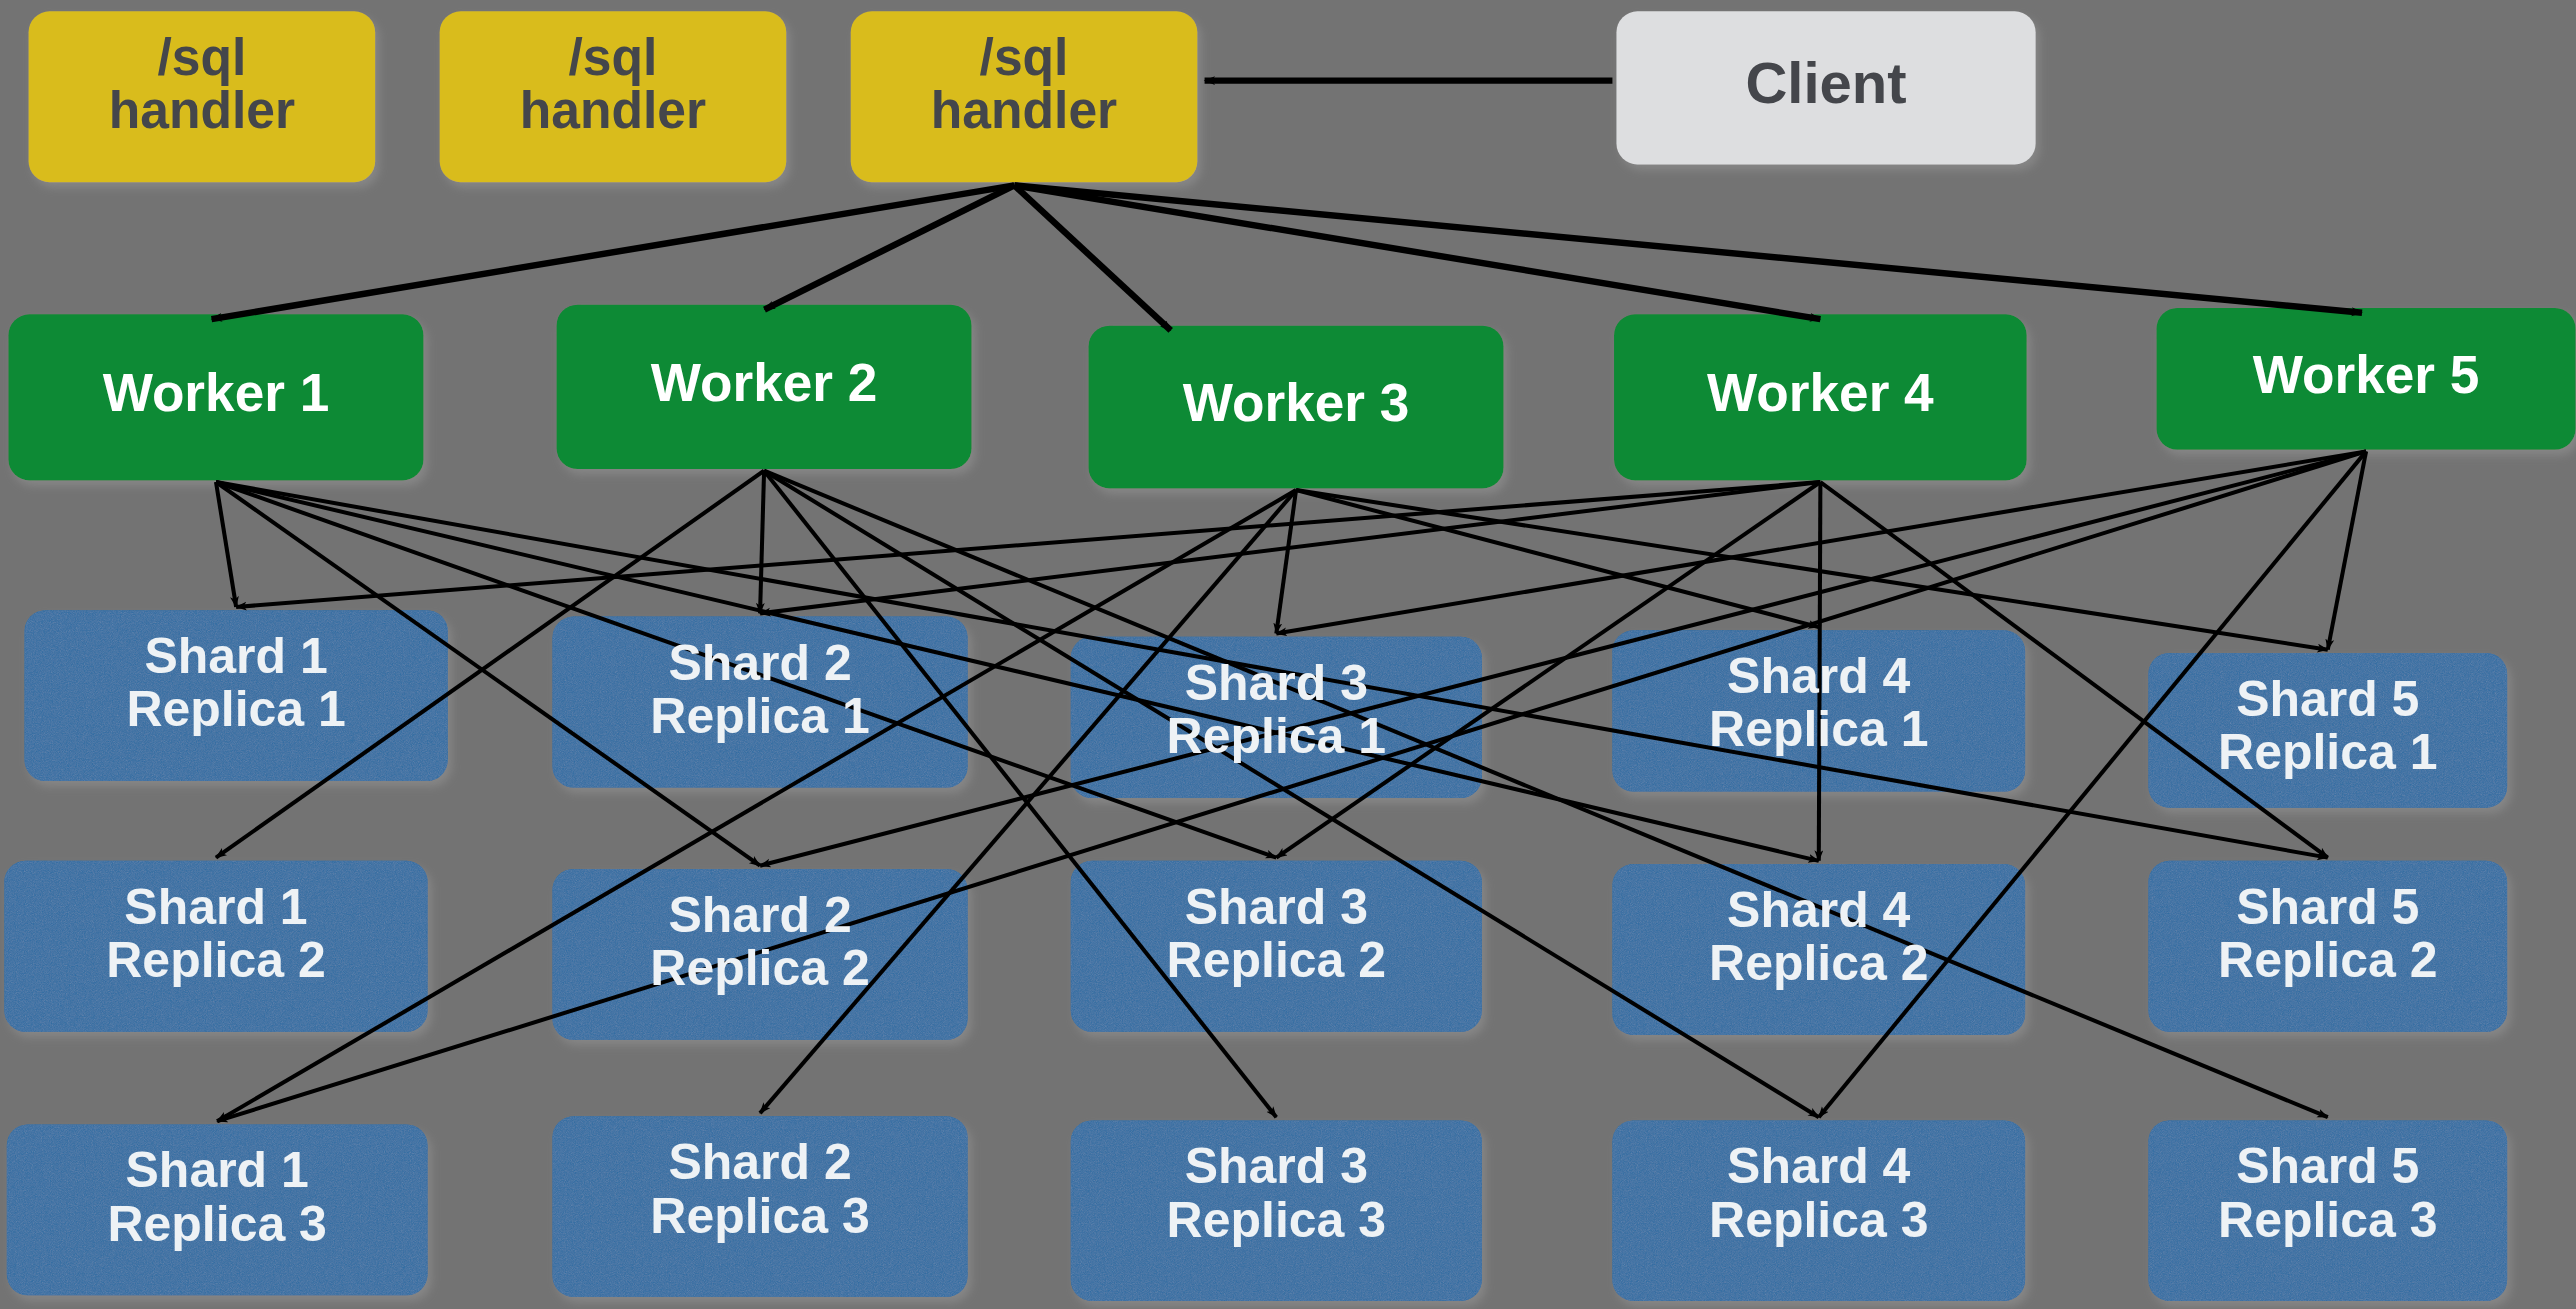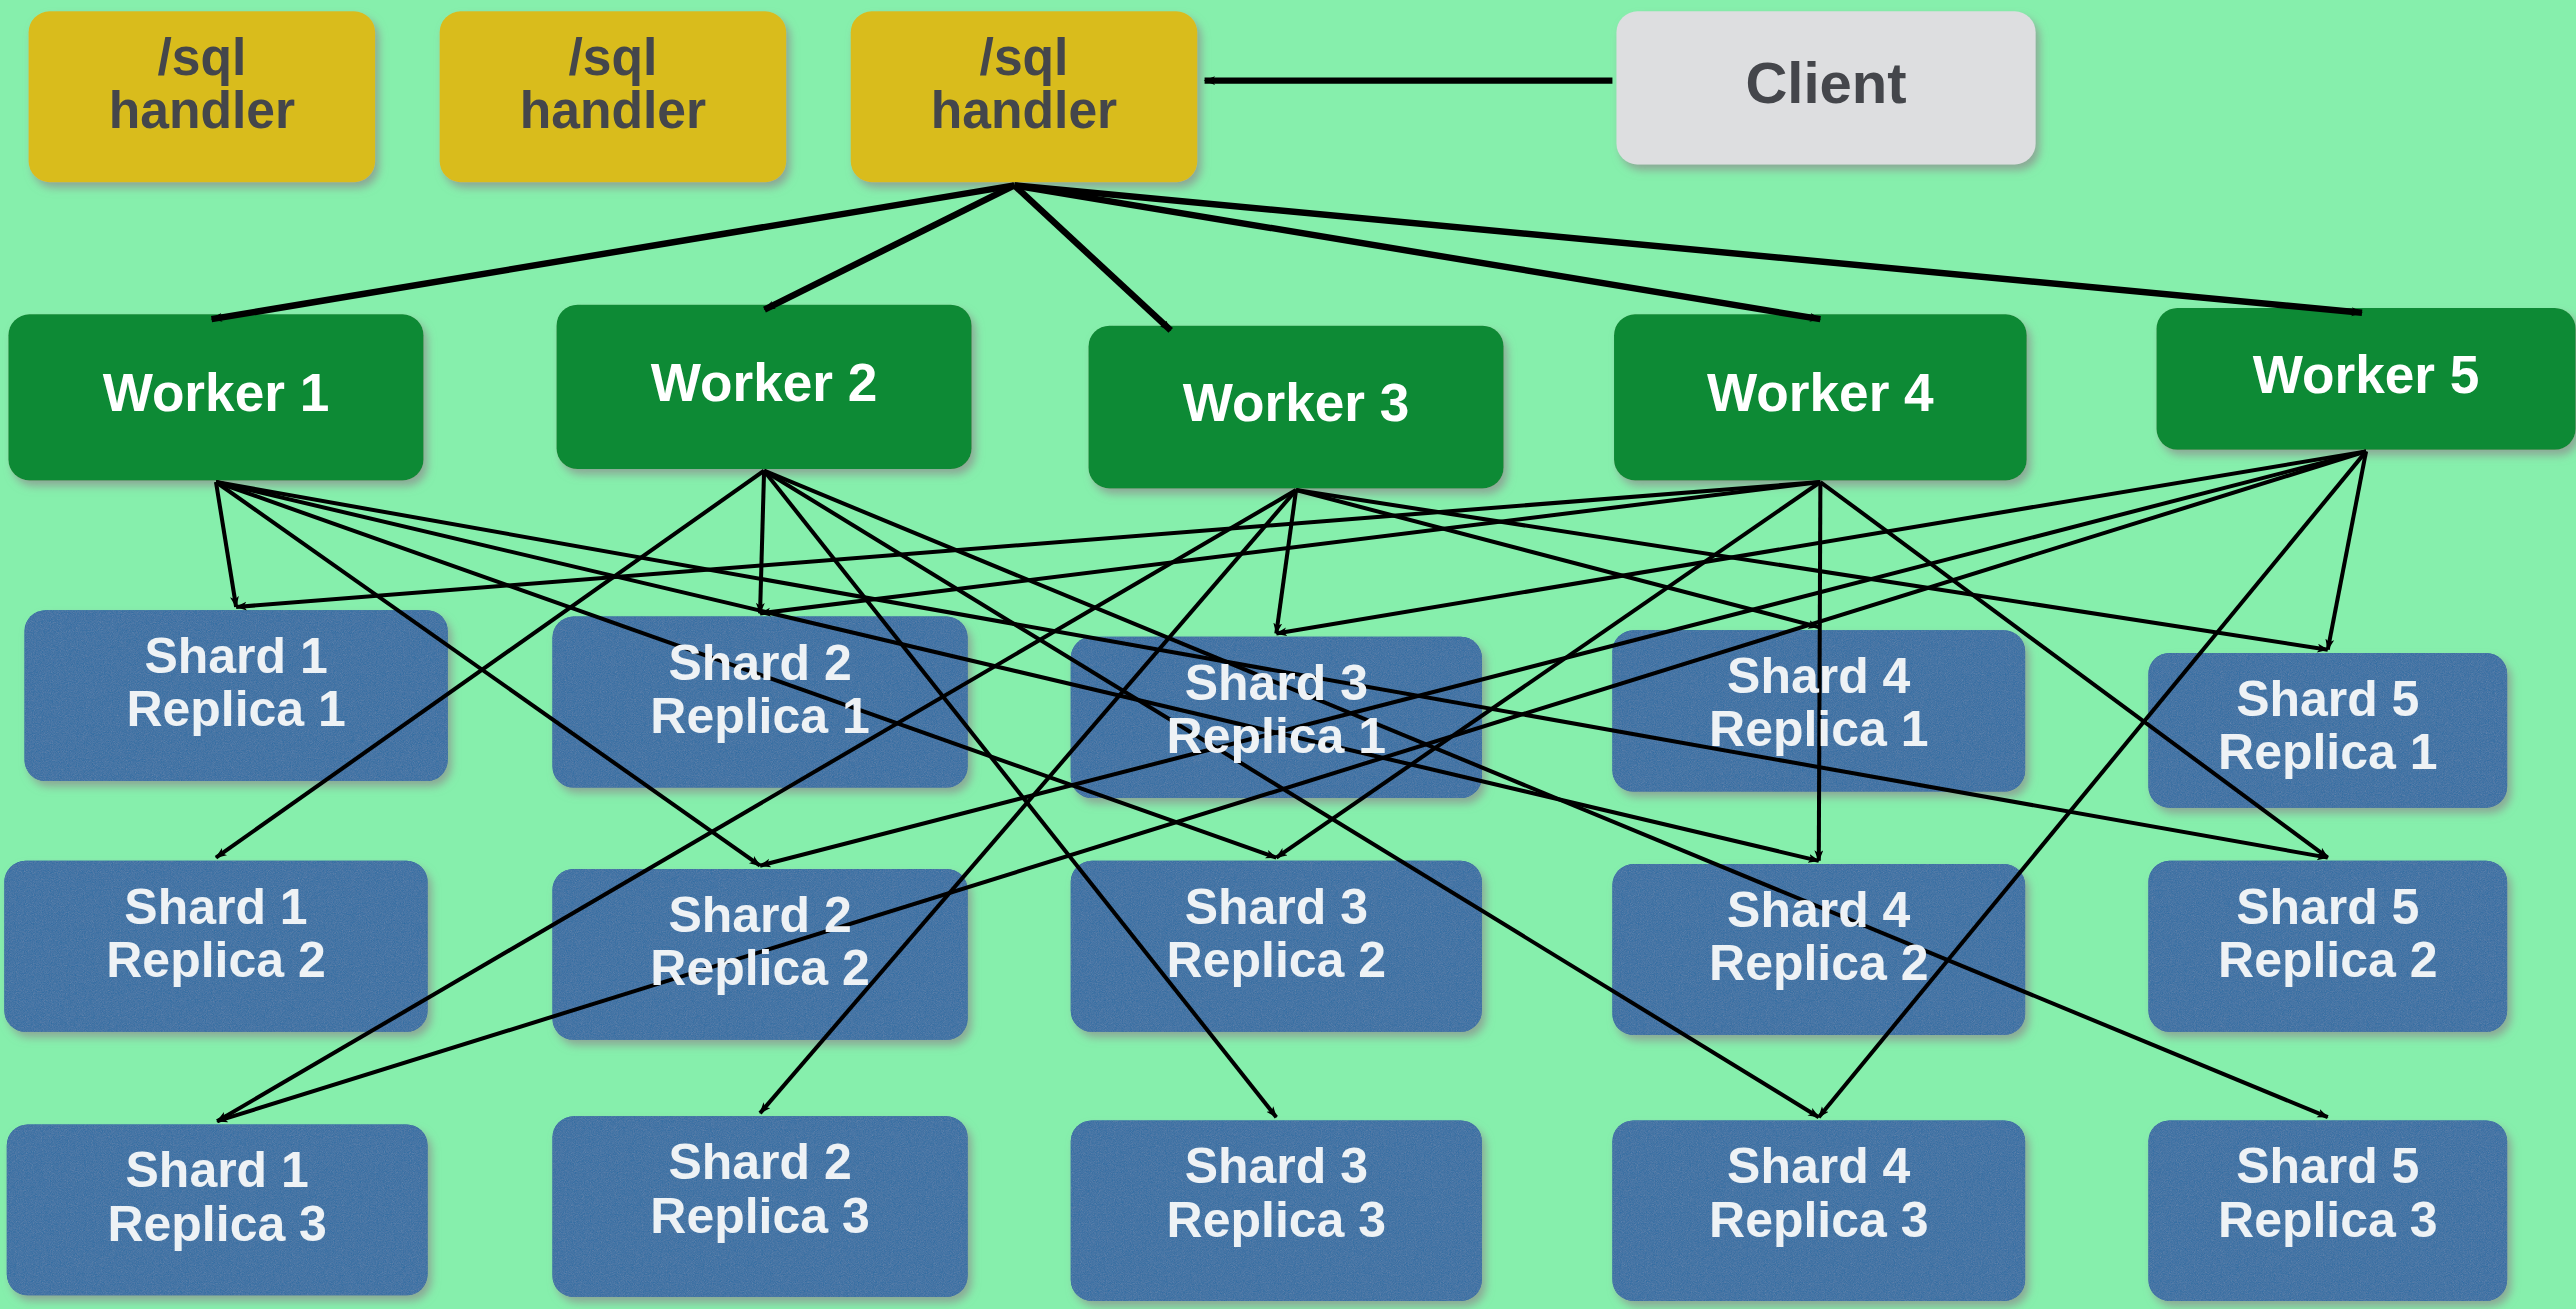--- a/index.html
+++ b/index.html
@@ -11,21 +11,21 @@
   body {
     width: 2576px;
     height: 1309px;
     overflow: hidden;
     font-family: "Liberation Sans", sans-serif;
   }
   #diagram-root {
     position: relative;
     width: 2576px;
     height: 1309px;
-    background: #86efac;
+    background: #737373;
   }
   svg.diagram {
     position: absolute;
     top: 0;
     left: 0;
     width: 2576px;
     height: 1309px;
     display: block;
   }
   .node-label {

